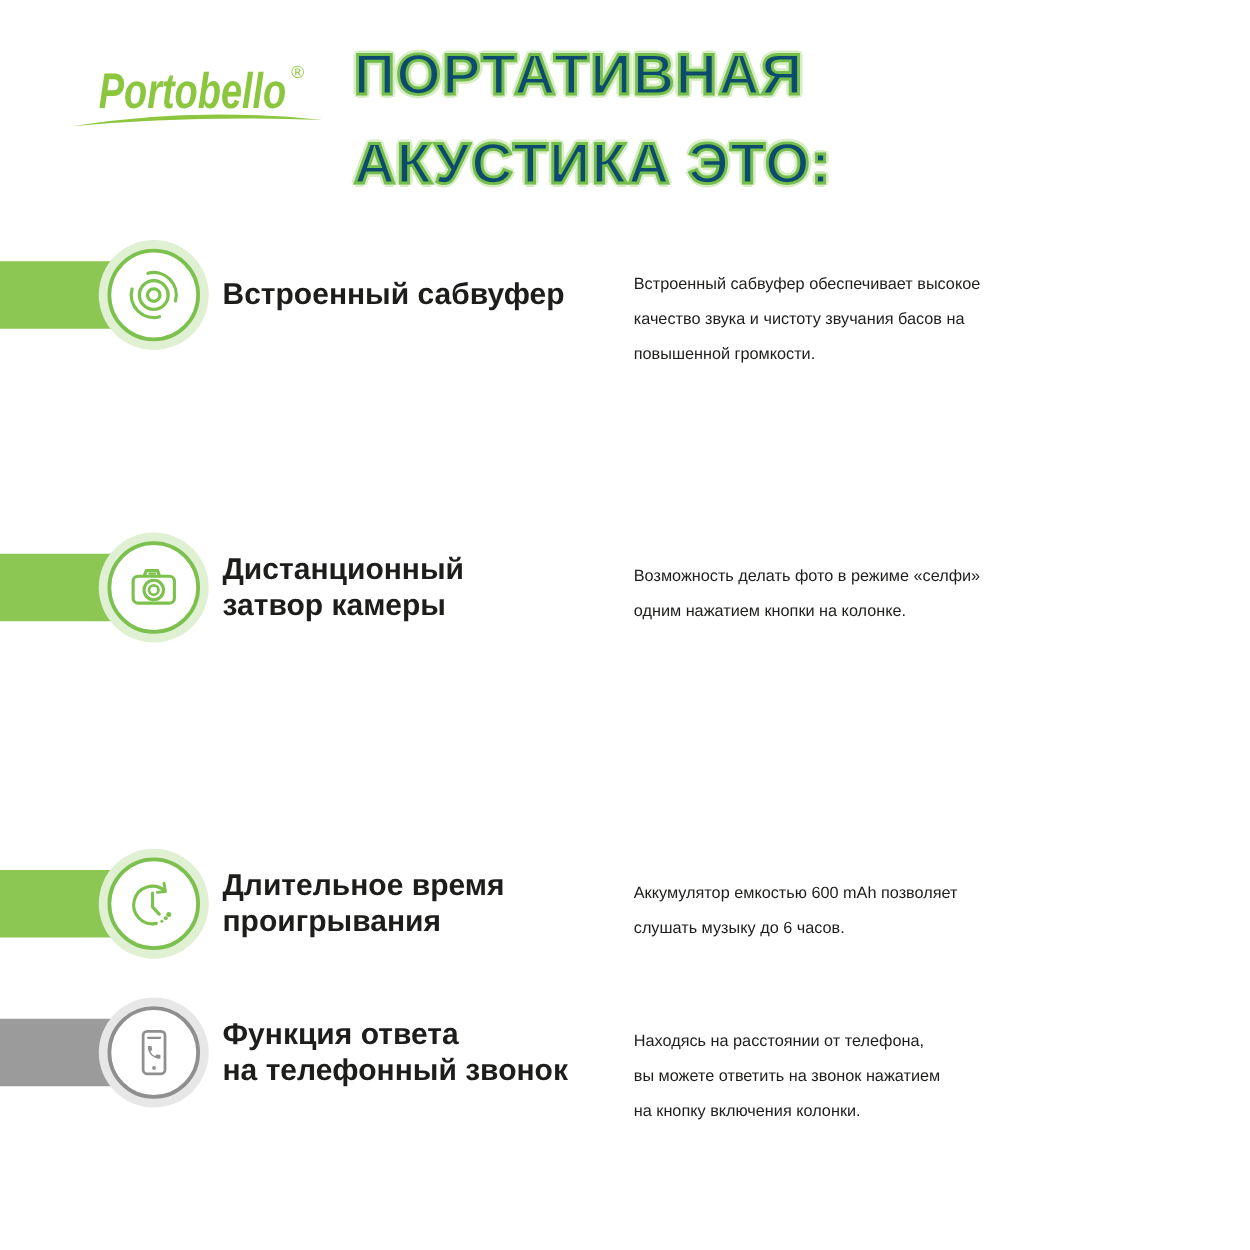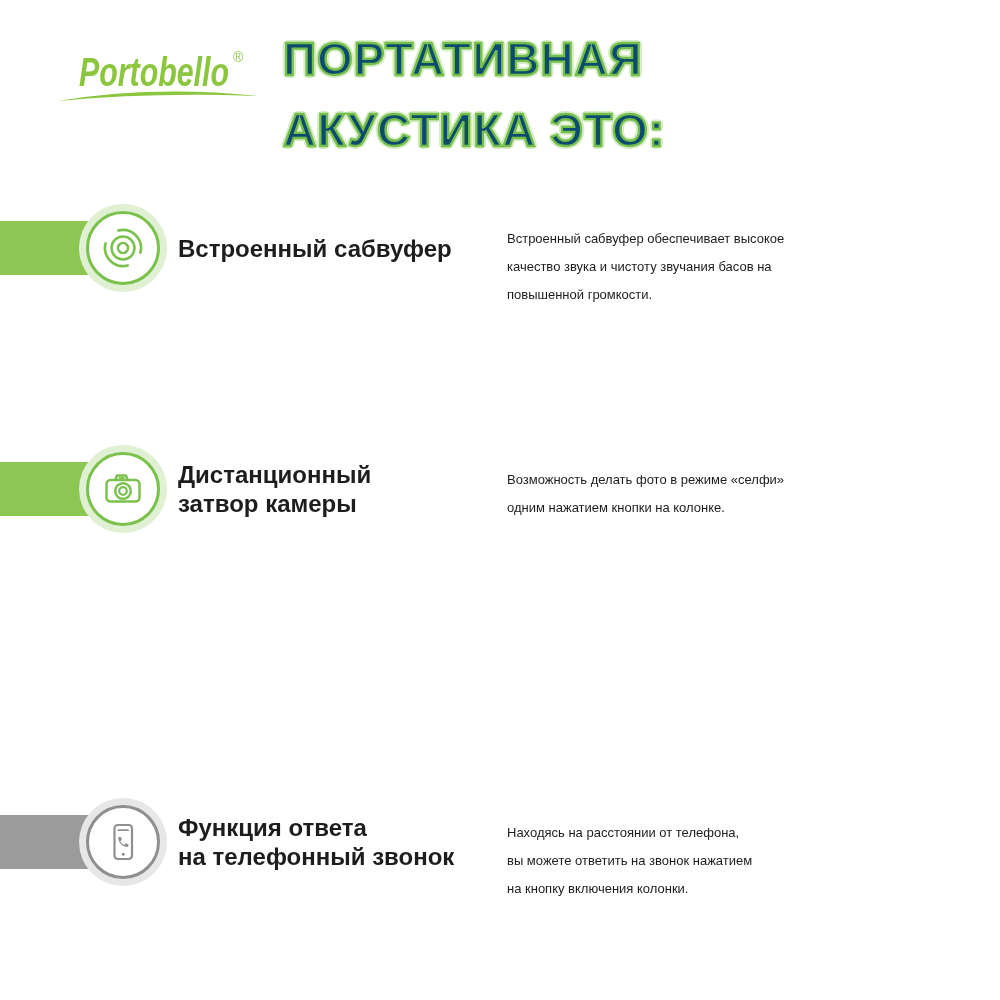--- a/index.html
+++ b/index.html
@@ -48,57 +48,74 @@
 
   <svg class="logo" viewBox="0 0 205 80">
     <text x="24" y="52" font-family="Liberation Sans, sans-serif" font-style="italic" font-weight="bold" font-size="40" fill="#8CC63F" textLength="150" lengthAdjust="spacingAndGlyphs">Portobello</text>
     <text x="178" y="28" font-family="Liberation Sans, sans-serif" font-size="14" fill="#8CC63F">®</text>
     <path d="M2 67 Q100 51 203 62 Q100 58 2 67 Z" fill="#8CC63F"></path>
   </svg>
 
   <h1 class="hero-title">ПОРТАТИВНАЯ
 АКУСТИКА ЭТО:</h1>
 
-  <div class="feature-row green" style="top:188px">
+  <div class="feature-row green" style="top:176px">
     <div class="bar"></div>
     <div class="icon-circle">
       <svg viewBox="0 0 48 48" fill="none" stroke="currentColor" stroke-width="2.6" stroke-linecap="round">
         <g transform="rotate(-45 24 24)">
           <circle cx="24" cy="24" r="5"></circle>
           <circle cx="24" cy="24" r="11.5"></circle>
           <path d="M33 8.4 A18 18 0 0 1 33 39.6"></path>
           <path d="M15 8.4 A18 18 0 0 0 15 39.6"></path>
         </g>
       </svg>
     </div>
     <h2 class="feature-title">Встроенный сабвуфер</h2>
     <p class="feature-desc">Встроенный сабвуфер обеспечивает высокое
 качество звука и чистоту звучания басов на
 повышенной громкости.</p>
   </div>
 
 
-  <div class="feature-row green" style="top:429px">
+  <div class="feature-row green" style="top:410px">
     <div class="bar"></div>
     <div class="icon-circle">
       <svg viewBox="0 0 48 48" fill="none" stroke="currentColor" stroke-linejoin="round" stroke-linecap="round">
         <rect x="7.5" y="15" width="33" height="21.5" rx="4" stroke-width="2.5"></rect>
         <path d="M16.5 14.5 L18 10.5 H27 L28.5 14.5" stroke-width="2.5"></path>
         <path d="M20.5 12.9 h4.5" stroke-width="1.8"></path>
         <circle cx="24" cy="26" r="7.8" stroke-width="2.5"></circle>
         <circle cx="24" cy="26" r="3.8" stroke-width="2.2"></circle>
       </svg>
     </div>
     <h2 class="feature-title">Дистанционный
 затвор камеры</h2>
     <p class="feature-desc">Возможность делать фото в режиме «селфи»
 одним нажатием кнопки на колонке.</p>
   </div>
 
 
+  <div class="feature-row green" style="top:663px">
+    <div class="bar"></div>
+    <div class="icon-circle">
+      <svg viewBox="0 0 48 48" fill="none" stroke="currentColor" stroke-linejoin="round" stroke-linecap="round">
+        <path d="M33 13.9 A15 15 0 1 0 26.1 39.7" stroke-width="2.5"></path>
+        <path d="M32.2 7.6 L33.3 14.2 L26.8 14.9" stroke-width="2.3"></path>
+        <path d="M23 26.5 V15.5 M23 26.5 L28.3 32.3" stroke-width="2.5"></path>
+        <circle cx="36" cy="32.5" r="2" fill="currentColor" stroke="none"></circle>
+        <circle cx="33.6" cy="35.6" r="1.6" fill="currentColor" stroke="none"></circle>
+        <circle cx="30.5" cy="38" r="1.2" fill="currentColor" stroke="none"></circle>
+      </svg>
+    </div>
+    <h2 class="feature-title">Длительное время
+проигрывания</h2>
+    <p class="feature-desc">Аккумулятор емкостью 600 mAh позволяет
+слушать музыку до 6 часов.</p>
+  </div>
 
   <div class="feature-row gray" style="top:782px">
     <div class="bar"></div>
     <div class="icon-circle">
       <svg viewBox="0 0 48 48" fill="none" stroke="currentColor" stroke-linejoin="round" stroke-linecap="round">
         <rect x="15.5" y="7" width="17.5" height="34" rx="3.2" stroke-width="2.2"></rect>
         <path d="M19.5 12.2 h9.5" stroke-width="1.8"></path>
         <circle cx="24.2" cy="36.3" r="1.5" fill="currentColor" stroke="none"></circle>
         <g transform="translate(17.6 17.2) scale(0.56)">
           <path fill="currentColor" stroke="none" d="M6.62 10.79c1.44 2.83 3.76 5.14 6.59 6.59l2.2-2.21c.27-.27.67-.36 1.02-.24 1.12.37 2.33.57 3.57.57.55 0 1 .45 1 1V20c0 .55-.45 1-1 1-9.39 0-17-7.61-17-17 0-.55.45-1 1-1h3.5c.55 0 1 .45 1 1 0 1.25.2 2.45.57 3.57.11.35.03.74-.25 1.02l-2.2 2.2z"></path>

